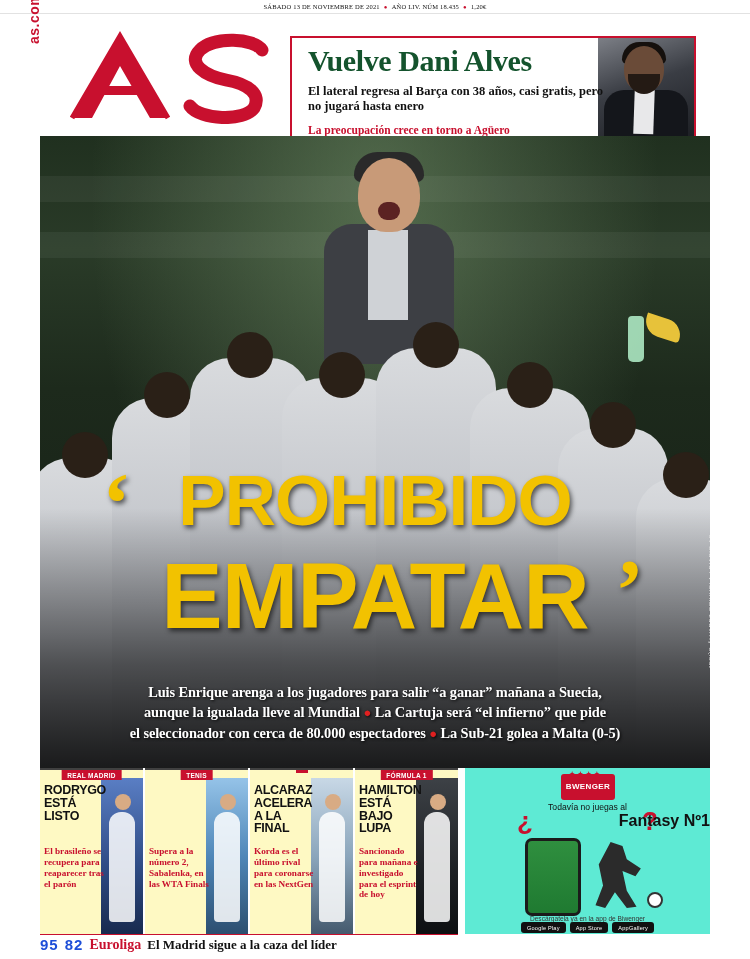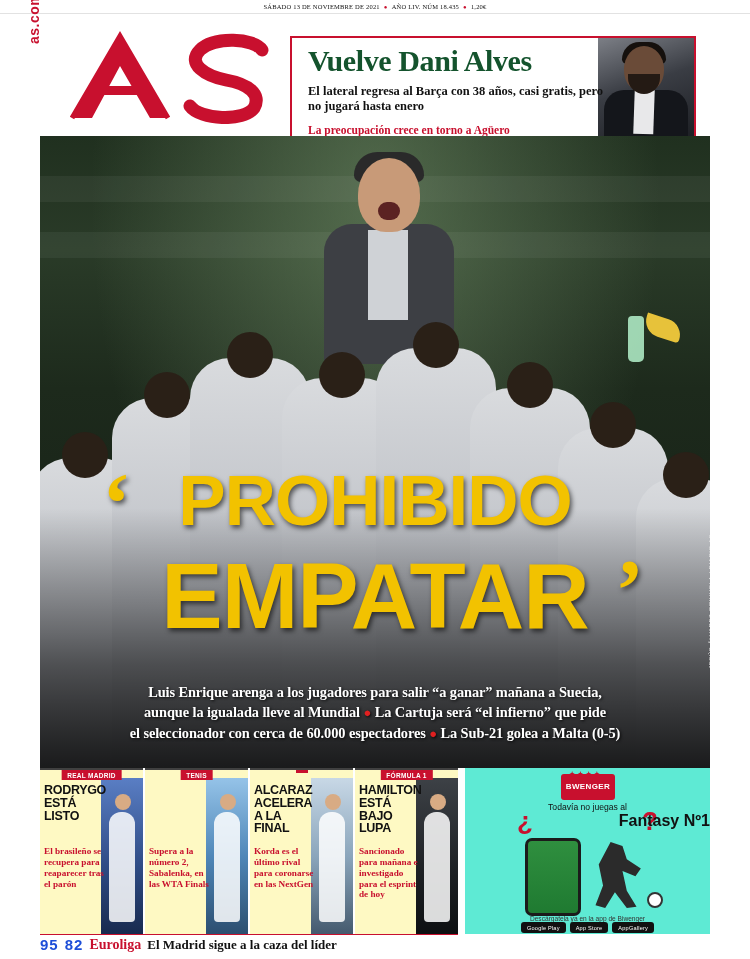--- a/index.html
+++ b/index.html
@@ -428,21 +428,21 @@
     <div class="quoteL">‘</div>
     <div class="bigline bigline1">PROHIBIDO</div>
     <div class="bigline bigline2">EMPATAR</div>
     <div class="quoteR">’</div>
 
     <div class="lead">
       <span>Luis Enrique arenga a los jugadores para salir “a ganar” mañana a Suecia,</span><br>
       <span>aunque la igualada lleve al Mundial</span>
       <span class="bullet">●</span>
       <span>La Cartuja será “el infierno” que pide</span><br>
-      <span>el seleccionador con cerca de 60.000 espectadores</span>
+      <span>el seleccionador con cerca de 80.000 espectadores</span>
       <span class="bullet">●</span>
       <span>La Sub-21 golea a Malta (0-5)</span>
     </div>
 
     <div class="photo-credit">JESÚS ÁLVAREZ ORIHUELA / DIARIO AS</div>
   </div>
 
   <div class="bottom">
     <div class="cards">
 

